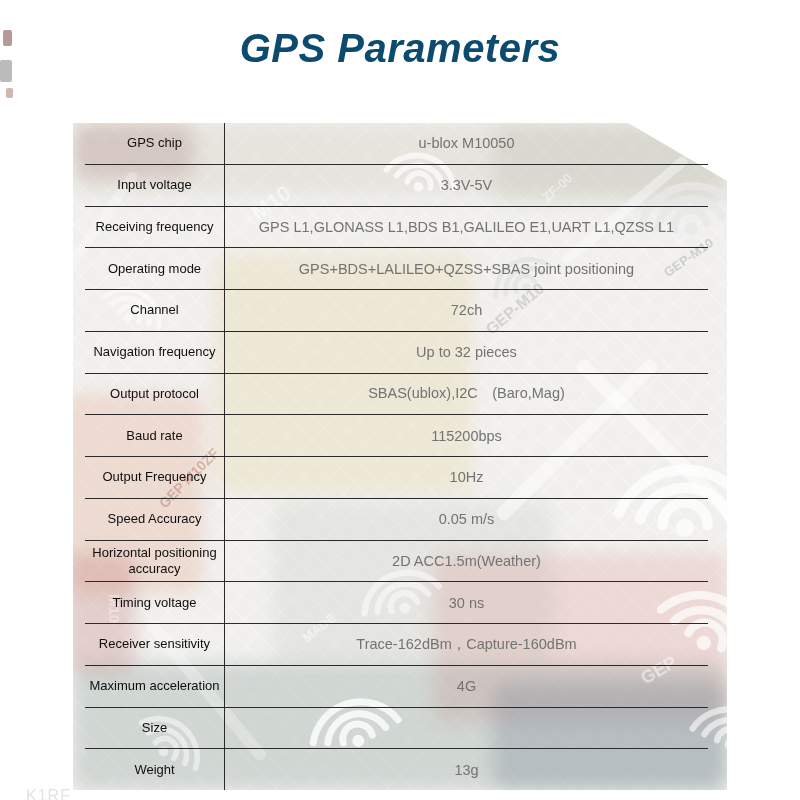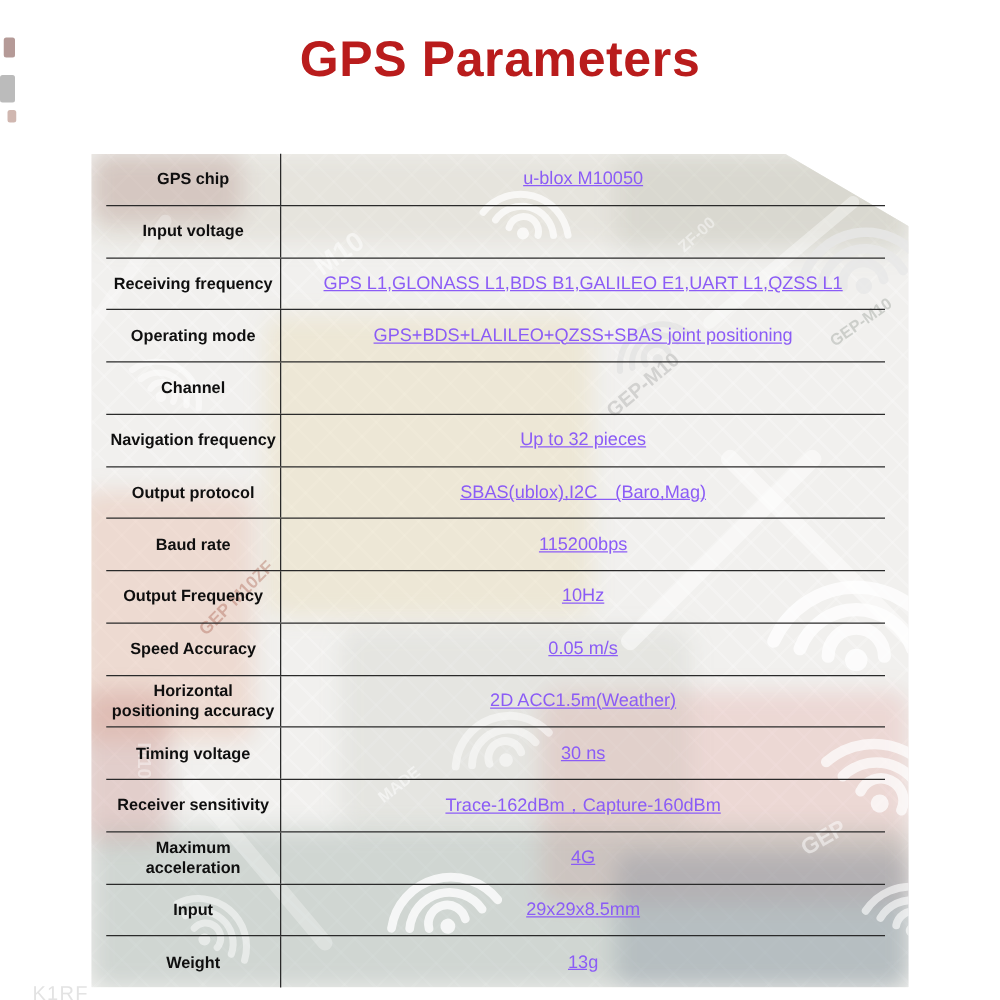--- a/index.html
+++ b/index.html
@@ -6,21 +6,21 @@
   body{
     width:800px;height:800px;position:relative;overflow:hidden;
     background:#ffffff;
     font-family:"Liberation Sans", sans-serif;
   }
 
   
   .page-title{
     position:absolute;top:26px;left:0;width:800px;
     text-align:center;font-size:40px;font-weight:700;
-    color:#b91c1c;letter-spacing:.5px;
+    color:#0c4a6e;letter-spacing:.5px;font-style:italic;
   }
 
   
   .collage{
     position:absolute;left:73px;top:123px;width:654px;height:667px;
     background:
       repeating-linear-gradient(45deg, rgba(255,255,255,.20) 0 2px, rgba(0,0,0,0) 2px 16px),
       repeating-linear-gradient(-45deg, rgba(255,255,255,.18) 0 2px, rgba(0,0,0,0) 2px 20px),
       #ebeae7;
     clip-path:polygon(0 0,555px 0,654px 58px,654px 667px,0 667px);
@@ -51,23 +51,23 @@
   .spec-table{
     position:absolute;left:85px;top:123px;width:623px;height:667px;
     display:flex;flex-direction:column;z-index:2;
   }
   .row{flex:1 1 0;display:flex;align-items:stretch;border-bottom:1.5px solid #2a2a2a;}
   .row:last-child{border-bottom:none;}
   .cell{display:flex;align-items:center;justify-content:center;text-align:center;}
   .cell.label{
     width:140px;box-sizing:border-box;padding:0 2px;
     border-right:1.5px solid #2a2a2a;
-    font-weight:700;font-size:13px;line-height:1.25;color:#0f0f0f;
-  }
-  .cell.value{flex:1;font-size:14.5px;color:#8b5cf6;padding:0 6px;text-decoration:underline;}
+    font-weight:400;font-size:13px;line-height:1.25;color:#0f0f0f;
+  }
+  .cell.value{flex:1;font-size:14.5px;color:#737373;padding:0 6px;}
 
   
   .watermark{
     position:absolute;left:26px;top:787px;z-index:3;
     font-size:16px;color:#e3e3e3;letter-spacing:1px;
   }
   .artifact{position:absolute;z-index:1;border-radius:2px;}
   .a1{left:3px;top:30px;width:9px;height:16px;background:rgba(90,30,25,.45);}
   .a2{left:0;top:60px;width:12px;height:22px;background:rgba(60,60,60,.35);}
   .a3{left:6px;top:88px;width:7px;height:10px;background:rgba(120,50,30,.35);}
@@ -192,34 +192,36 @@
 <div class="page-title">GPS Parameters</div>
 
 <div class="spec-table">
   <div class="row">
     <div class="cell label">GPS chip</div>
     <div class="cell value">u-blox M10050</div>
   </div>
 
   <div class="row">
     <div class="cell label">Input voltage</div>
+    <div class="cell value">3.3V-5V</div>
   </div>
 
   <div class="row">
     <div class="cell label">Receiving frequency</div>
     <div class="cell value">GPS L1,GLONASS L1,BDS B1,GALILEO E1,UART L1,QZSS L1</div>
   </div>
 
   <div class="row">
     <div class="cell label">Operating mode</div>
     <div class="cell value">GPS+BDS+LALILEO+QZSS+SBAS joint positioning</div>
   </div>
 
   <div class="row">
     <div class="cell label">Channel</div>
+    <div class="cell value">72ch</div>
   </div>
 
   <div class="row">
     <div class="cell label">Navigation frequency</div>
     <div class="cell value">Up to 32 pieces</div>
   </div>
 
   <div class="row">
     <div class="cell label">Output protocol</div>
     <div class="cell value">SBAS(ublox),I2C　(Baro,Mag)</div>
@@ -255,22 +257,21 @@
     <div class="cell value">Trace-162dBm，Capture-160dBm</div>
   </div>
 
 
   <div class="row">
     <div class="cell label">Maximum acceleration</div>
     <div class="cell value">4G</div>
   </div>
 
   <div class="row">
-    <div class="cell label">Input</div>
-    <div class="cell value">29x29x8.5mm</div>
+    <div class="cell label">Size</div>
   </div>
 
   <div class="row">
     <div class="cell label">Weight</div>
     <div class="cell value">13g</div>
   </div>
 </div>
 
 <div class="watermark">K1RF</div>
 

